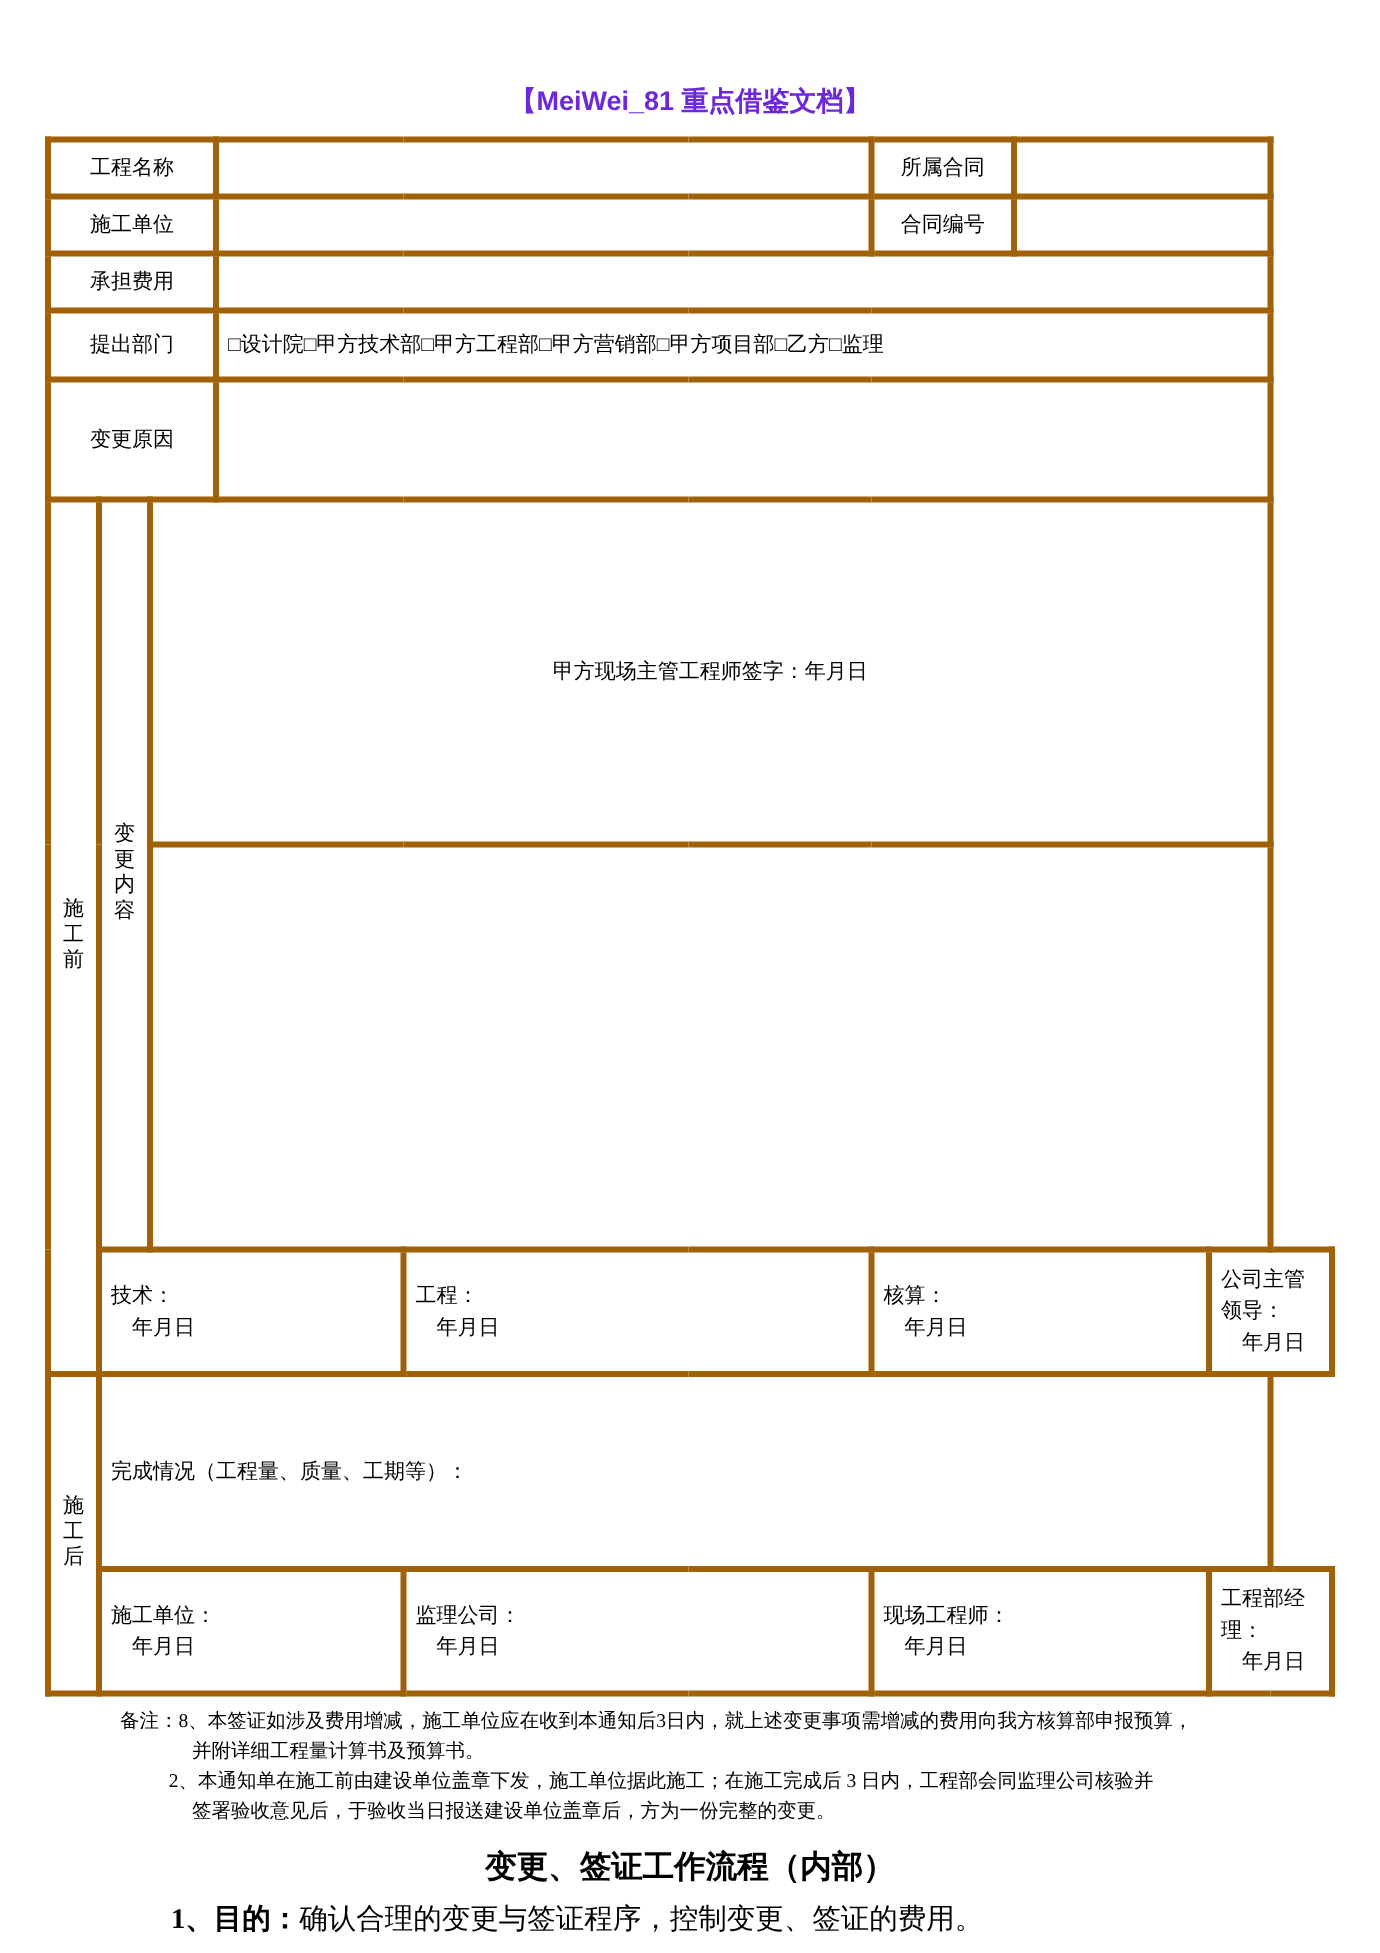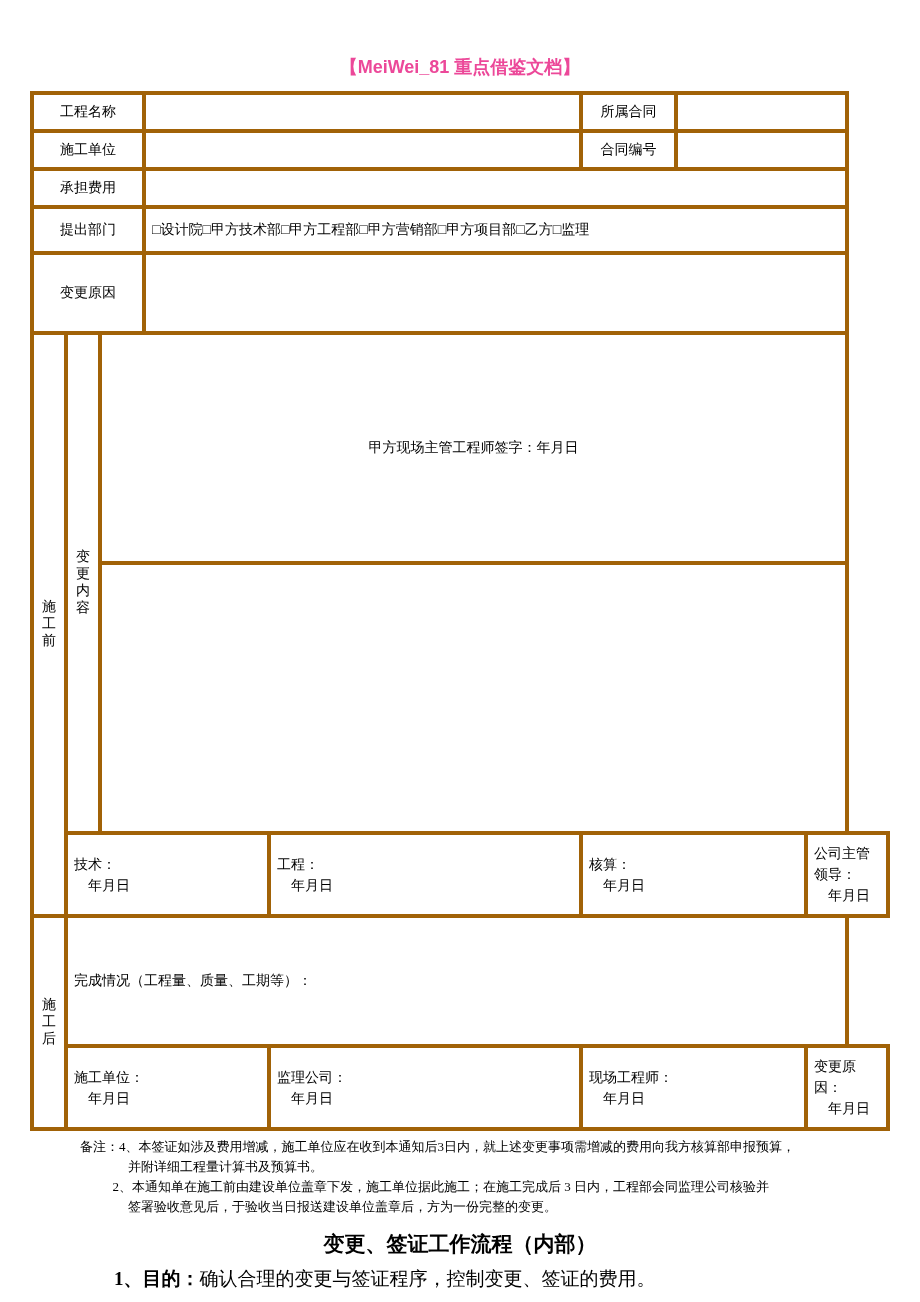--- a/index.html
+++ b/index.html
@@ -6,21 +6,21 @@
     body {
       font-family: "SimSun", "宋体", serif;
       background: #fff;
       width: 920px;
       padding: 40px 30px 20px 30px;
       font-size: 15px;
       color: #000;
     }
     .header, .footer {
       text-align: center;
-      color: #ec4899;
+      color: #6d28d9;
       font-weight: bold;
       font-size: 18px;
       font-family: "Microsoft YaHei", "SimHei", sans-serif;
       margin: 15px 0 12px 0;
     }
     table.form {
       width: 100%;
       border-collapse: collapse;
       table-layout: fixed;
     }
@@ -130,27 +130,27 @@
   <tr>
     <td rowspan="2" class="vtext" style="white-space:pre">施
 工
 后</td>
     <td colspan="8" class="medium">完成情况（工程量、质量、工期等）：</td>
   </tr>
   <tr class="small-row">
     <td colspan="3"><span>施工单位：</span><br>&nbsp;&nbsp;&nbsp;&nbsp;<span>年月日</span></td>
     <td colspan="2"><span>监理公司：</span><br>&nbsp;&nbsp;&nbsp;&nbsp;<span>年月日</span></td>
     <td colspan="2"><span>现场工程师：</span><br>&nbsp;&nbsp;&nbsp;&nbsp;<span>年月日</span></td>
-    <td colspan="2"><span>变更原因：</span><br>&nbsp;&nbsp;&nbsp;&nbsp;<span>年月日</span></td>
+    <td colspan="2"><span>工程部经理：</span><br>&nbsp;&nbsp;&nbsp;&nbsp;<span>年月日</span></td>
   </tr>
 </tbody>
   </table>
 
 <div class="notes">
-  <span class="n1"><span>备注：</span><span>4、本签证如涉及费用增减，施工单位应在收到本通知后3日内，就上述变更事项需增减的费用向我方核算部申报预算，</span></span>
+  <span class="n1"><span>备注：</span><span>8、本签证如涉及费用增减，施工单位应在收到本通知后3日内，就上述变更事项需增减的费用向我方核算部申报预算，</span></span>
   <span class="indent2">并附详细工程量计算书及预算书。</span>
   <span class="indent2" style="padding-left:0">&nbsp;&nbsp;&nbsp;&nbsp;&nbsp;&nbsp;&nbsp;&nbsp;&nbsp;&nbsp;<span>2、本通知单在施工前由建设单位盖章下发，施工单位据此施工；在施工完成后 3 日内，工程部会同监理公司核验并</span></span>
   <span class="indent2">签署验收意见后，于验收当日报送建设单位盖章后，方为一份完整的变更。</span>
 </div>
 
 <h2 class="title2">变更、签证工作流程（内部）</h2>
 
 <div class="goal">
   <span class="label-bold">1、目的：</span><span>确认合理的变更与签证程序，控制变更、签证的费用。</span>
 </div>

